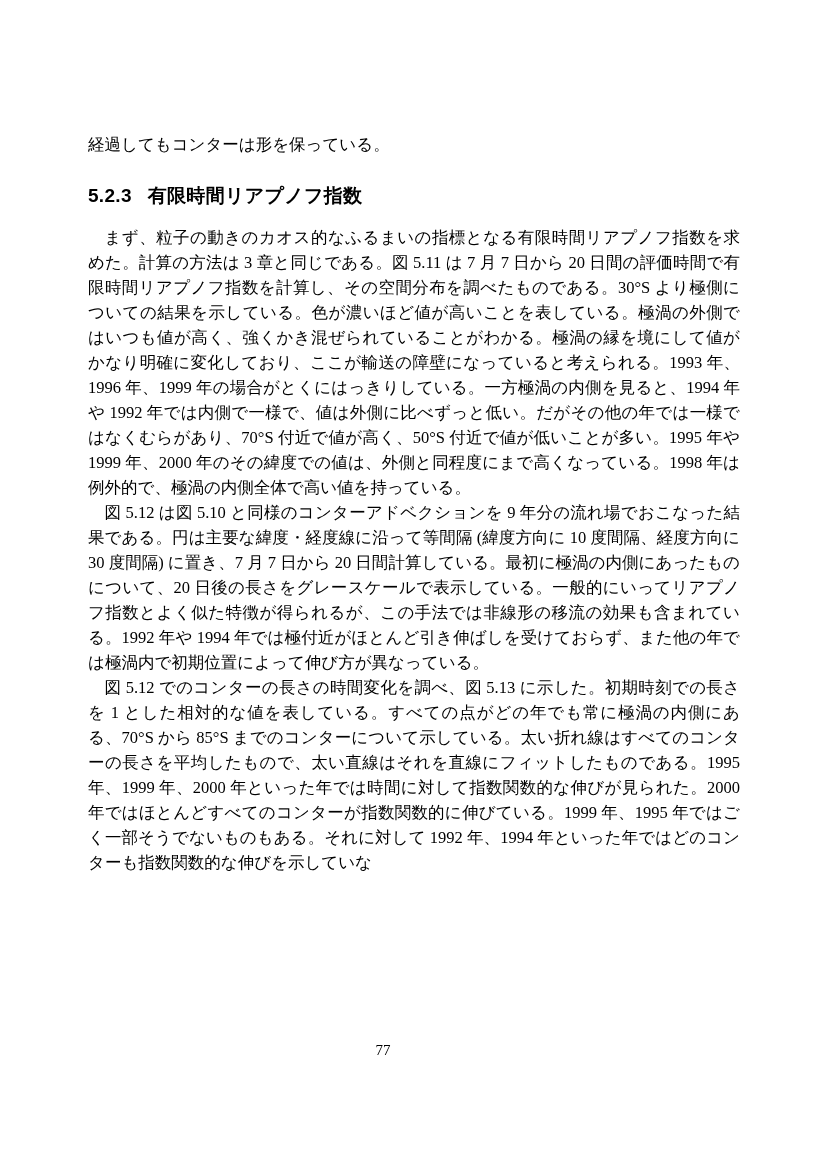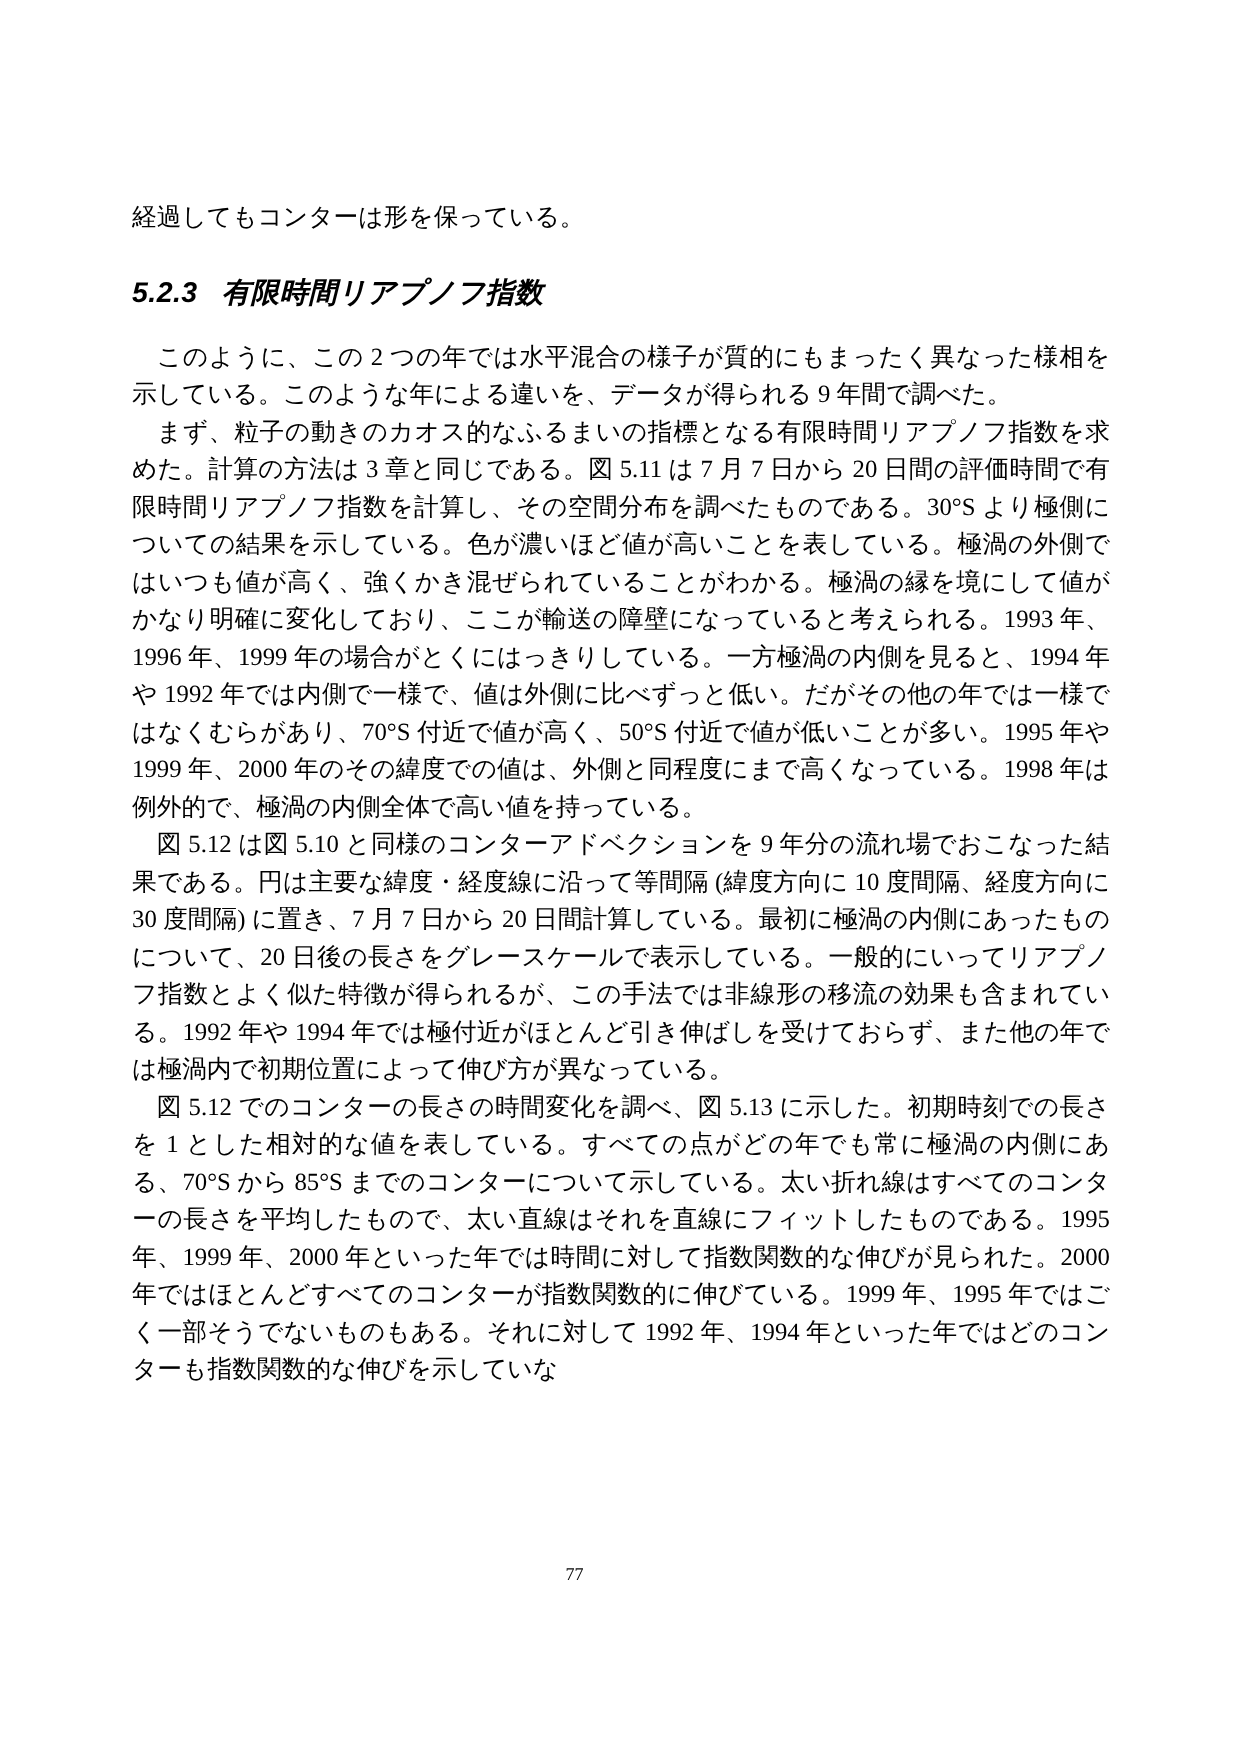--- a/index.html
+++ b/index.html
@@ -32,50 +32,48 @@
   .no-indent {
     text-indent: 0;
   }
   .sec-heading {
     font-family: "Liberation Sans", "DejaVu Sans", sans-serif;
     font-size: 19px;
     font-weight: bold;
     line-height: 24px;
     margin: 27px 0 17px 0;
     letter-spacing: 0.3px;
-    font-style: italic;
   }
   .sec-num {
     display: inline-block;
     margin-right: 16px;
   }
   .page-number {
     position: absolute;
     left: 0;
     top: 1042px;
     width: 100%;
     text-align: center;
-    font-size: 12px;
+    font-size: 15px;
     font-family: "Liberation Serif", "DejaVu Serif", serif;
   }
 </style>
 </head>
 <body>
 
 <div class="page">
   <div class="content">
 
     <p class="body-par no-indent">経過してもコンターは形を保っている。</p>
 
 
     <h2 class="sec-heading">
       <span class="sec-num">5.2.3</span><span class="sec-title">有限時間リアプノフ指数</span>
     </h2>
 
-    <p class="body-par">このように、この 2 つの年では水平混合の様子が質的にもまったく異なった様相を示している。このような年による違いを、データが得られる 9 年間で調べた。</p>
 
     <p class="body-par">まず、粒子の動きのカオス的なふるまいの指標となる有限時間リアプノフ指数を求めた。計算の方法は 3 章と同じである。図 5.11 は 7 月 7 日から 20 日間の評価時間で有限時間リアプノフ指数を計算し、その空間分布を調べたものである。30°S より極側についての結果を示している。色が濃いほど値が高いことを表している。極渦の外側ではいつも値が高く、強くかき混ぜられていることがわかる。極渦の縁を境にして値がかなり明確に変化しており、ここが輸送の障壁になっていると考えられる。1993 年、1996 年、1999 年の場合がとくにはっきりしている。一方極渦の内側を見ると、1994 年や 1992 年では内側で一様で、値は外側に比べずっと低い。だがその他の年では一様ではなくむらがあり、70°S 付近で値が高く、50°S 付近で値が低いことが多い。1995 年や 1999 年、2000 年のその緯度での値は、外側と同程度にまで高くなっている。1998 年は例外的で、極渦の内側全体で高い値を持っている。</p>
 
 
     <p class="body-par">図 5.12 は図 5.10 と同様のコンターアドベクションを 9 年分の流れ場でおこなった結果である。円は主要な緯度・経度線に沿って等間隔 (緯度方向に 10 度間隔、経度方向に 30 度間隔) に置き、7 月 7 日から 20 日間計算している。最初に極渦の内側にあったものについて、20 日後の長さをグレースケールで表示している。一般的にいってリアプノフ指数とよく似た特徴が得られるが、この手法では非線形の移流の効果も含まれている。1992 年や 1994 年では極付近がほとんど引き伸ばしを受けておらず、また他の年では極渦内で初期位置によって伸び方が異なっている。</p>
 
     <p class="body-par">図 5.12 でのコンターの長さの時間変化を調べ、図 5.13 に示した。初期時刻での長さを 1 とした相対的な値を表している。すべての点がどの年でも常に極渦の内側にある、70°S から 85°S までのコンターについて示している。太い折れ線はすべてのコンターの長さを平均したもので、太い直線はそれを直線にフィットしたものである。1995 年、1999 年、2000 年といった年では時間に対して指数関数的な伸びが見られた。2000 年ではほとんどすべてのコンターが指数関数的に伸びている。1999 年、1995 年ではごく一部そうでないものもある。それに対して 1992 年、1994 年といった年ではどのコンターも指数関数的な伸びを示していな</p>
 
   </div>
 

